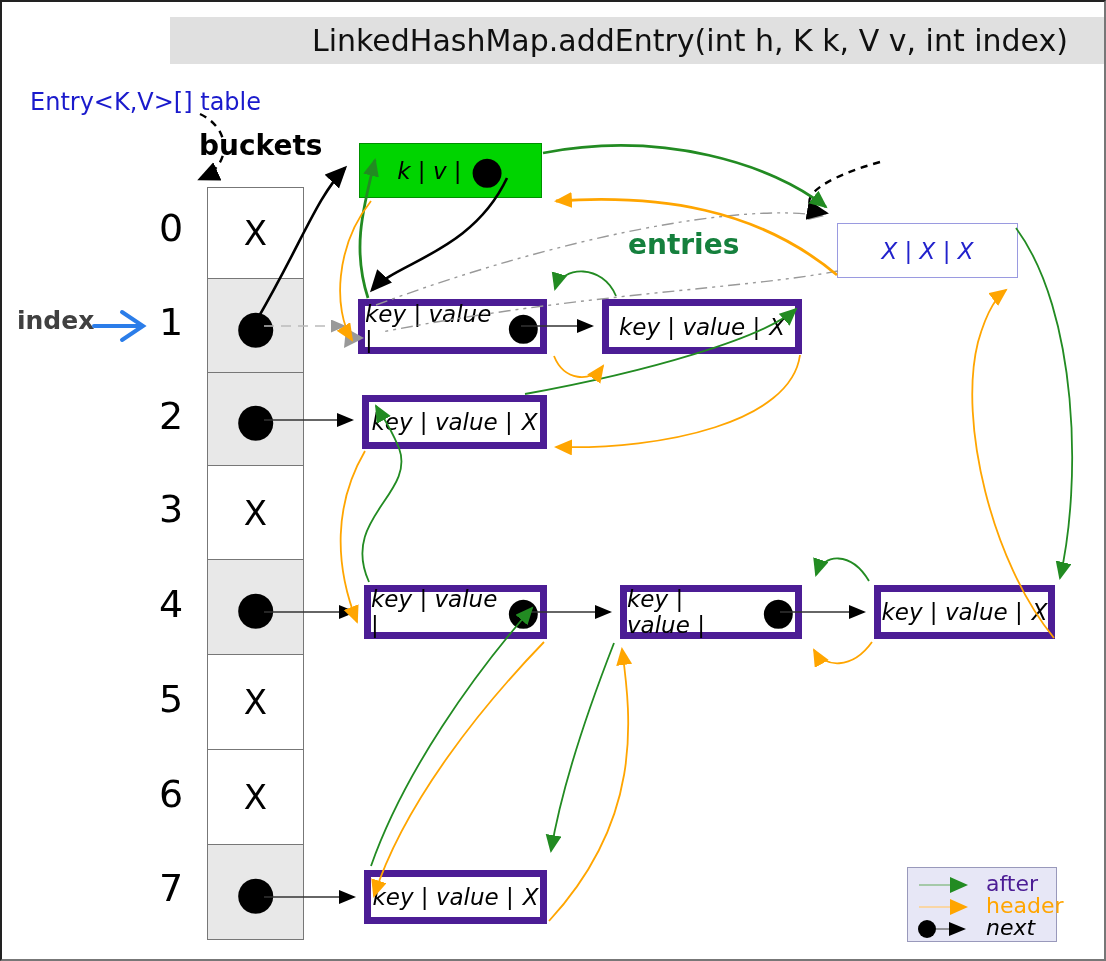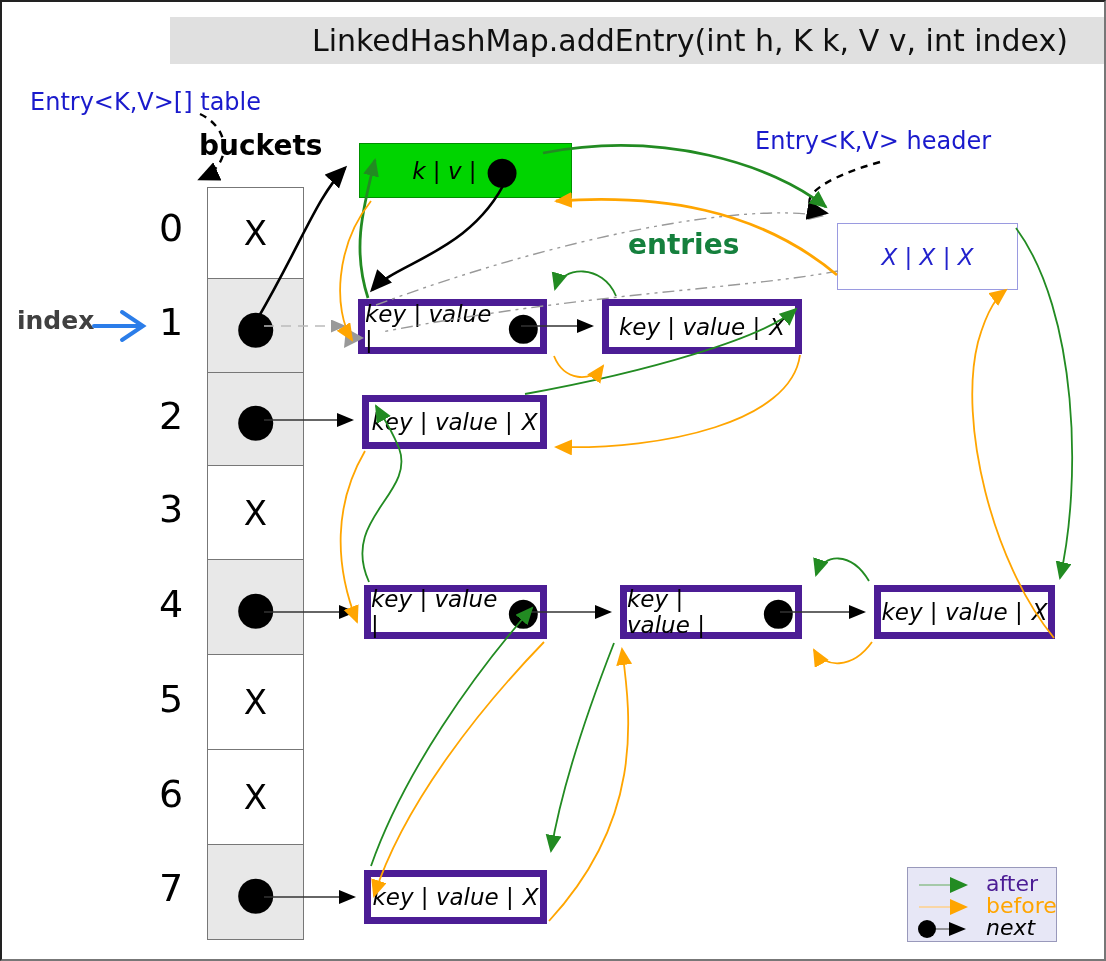--- a/index.html
+++ b/index.html
@@ -29,22 +29,22 @@
   .cellDot{font-size:46px;line-height:0;color:#000;}
   .idx{position:absolute;left:138px;width:62px;height:48px;text-align:center;font-size:38px;color:#000;}
 
   
   .node{
     position:absolute;box-sizing:border-box;display:flex;align-items:center;justify-content:center;
     background:#fff;border:7px solid #4c1d95;font-style:italic;font-size:23px;color:#000;gap:9px;
   }
   .node .dot-glyph{font-style:normal;font-size:38px;line-height:0;position:relative;top:-1px;}
   .node .x-tail{font-size:23px;}
-  #node-new{left:357px;top:141px;width:213px;height:55px;background:#00D400;border:1px solid #009000;}
-  #node-header{left:835px;top:221px;width:181px;height:67px;border:1px solid #9A9AE0;color:#2222CC;}
+  #node-new{left:357px;top:141px;width:183px;height:55px;background:#00D400;border:1px solid #009000;}
+  #node-header{left:835px;top:221px;width:181px;height:55px;border:1px solid #9A9AE0;color:#2222CC;}
   #node-b1e1{left:356px;top:297px;width:189px;height:55px;}
   #node-b1e2{left:600px;top:297px;width:200px;height:55px;}
   #node-b2e1{left:360px;top:393px;width:185px;height:54px;}
   #node-b4e1{left:362px;top:583px;width:183px;height:54px;}
   #node-b4e2{left:618px;top:583px;width:182px;height:54px;}
   #node-b4e3{left:872px;top:583px;width:181px;height:54px;}
   #node-b7e1{left:362px;top:868px;width:183px;height:54px;}
 
   
   #legend{position:absolute;left:905px;top:865px;width:150px;height:75px;background:#E7E7F6;border:1px solid #9999BB;box-sizing:border-box;}
@@ -57,21 +57,20 @@
 </style>
 </head>
 <body>
 
 <div id="canvas">
 
   <div id="title" class="lbl">LinkedHashMap.addEntry(int h, K k, V v, int index)</div>
 
   <div id="lbl-table" class="lbl">Entry&lt;K,V&gt;[] table</div>
   <div id="lbl-buckets" class="lbl">buckets</div>
-  <div id="lbl-header" class="lbl">Entry&lt;K,V&gt; header</div>
   <div id="lbl-entries" class="lbl">entries</div>
   <div id="lbl-index" class="lbl">index</div>
 
   <div class="idx" style="top:204px">0</div>
   <div class="idx" style="top:298px">1</div>
   <div class="idx" style="top:392px">2</div>
   <div class="idx" style="top:485px">3</div>
   <div class="idx" style="top:580px">4</div>
   <div class="idx" style="top:675px">5</div>
   <div class="idx" style="top:770px">6</div>
@@ -137,21 +136,21 @@
     <span>key | value |</span>
     <span class="x-tail">X</span>
   </div>
   <div id="node-b7e1" class="node">
     <span>key | value |</span>
     <span class="x-tail">X</span>
   </div>
 
   <div id="legend"></div>
   <div id="leg-after" class="leg">after</div>
-  <div id="leg-before" class="leg">before</div>
+  <div id="leg-before" class="leg">header</div>
   <div id="leg-next" class="leg">next</div>
 
   <svg id="arrows" width="1106" height="961" viewBox="0 0 1106 961">
     <defs>
       <marker id="ah-g" markerUnits="userSpaceOnUse" markerWidth="22" markerHeight="18" refX="16" refY="8" orient="auto">
         <path d="M0,0 L18,8 L0,16 z" fill="#228B22"></path>
       </marker>
       <marker id="ah-o" markerUnits="userSpaceOnUse" markerWidth="22" markerHeight="18" refX="16" refY="8" orient="auto">
         <path d="M0,0 L18,8 L0,16 z" fill="#FFA500"></path>
       </marker>

